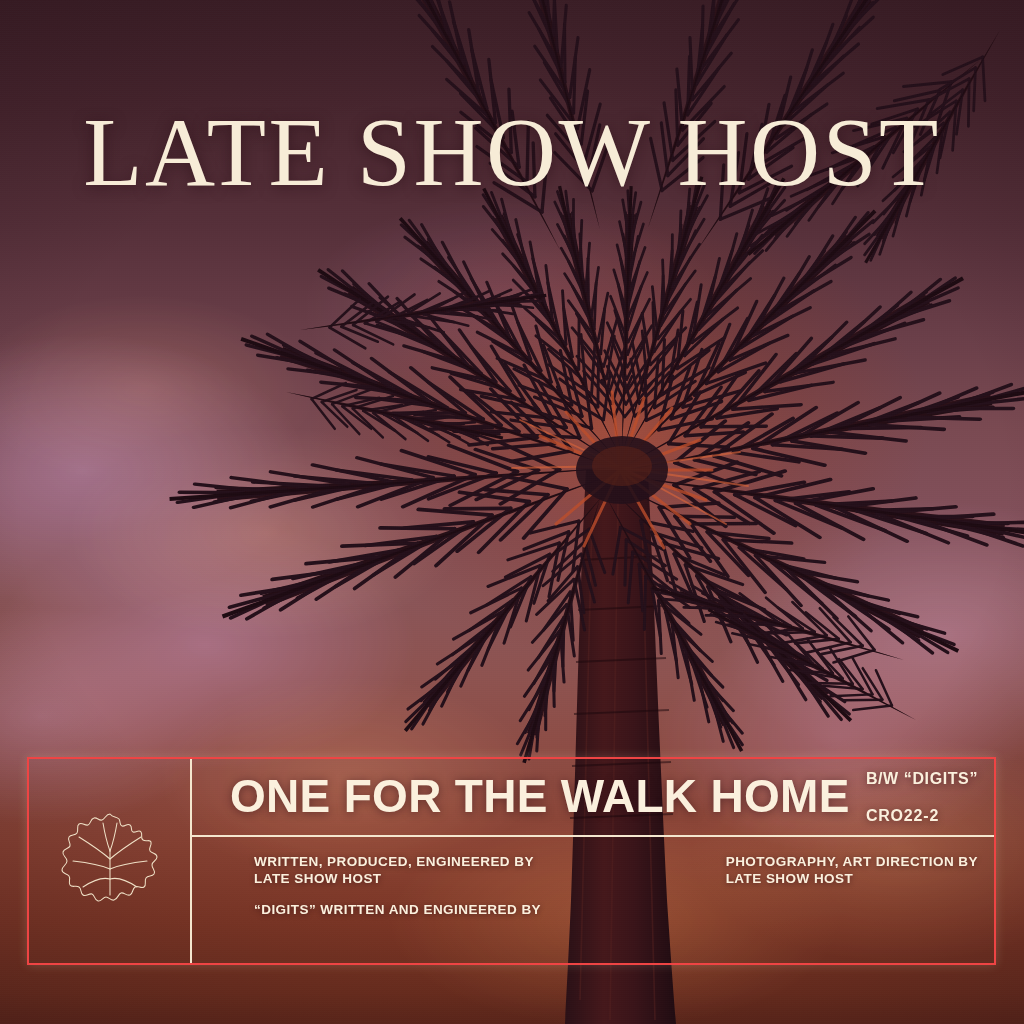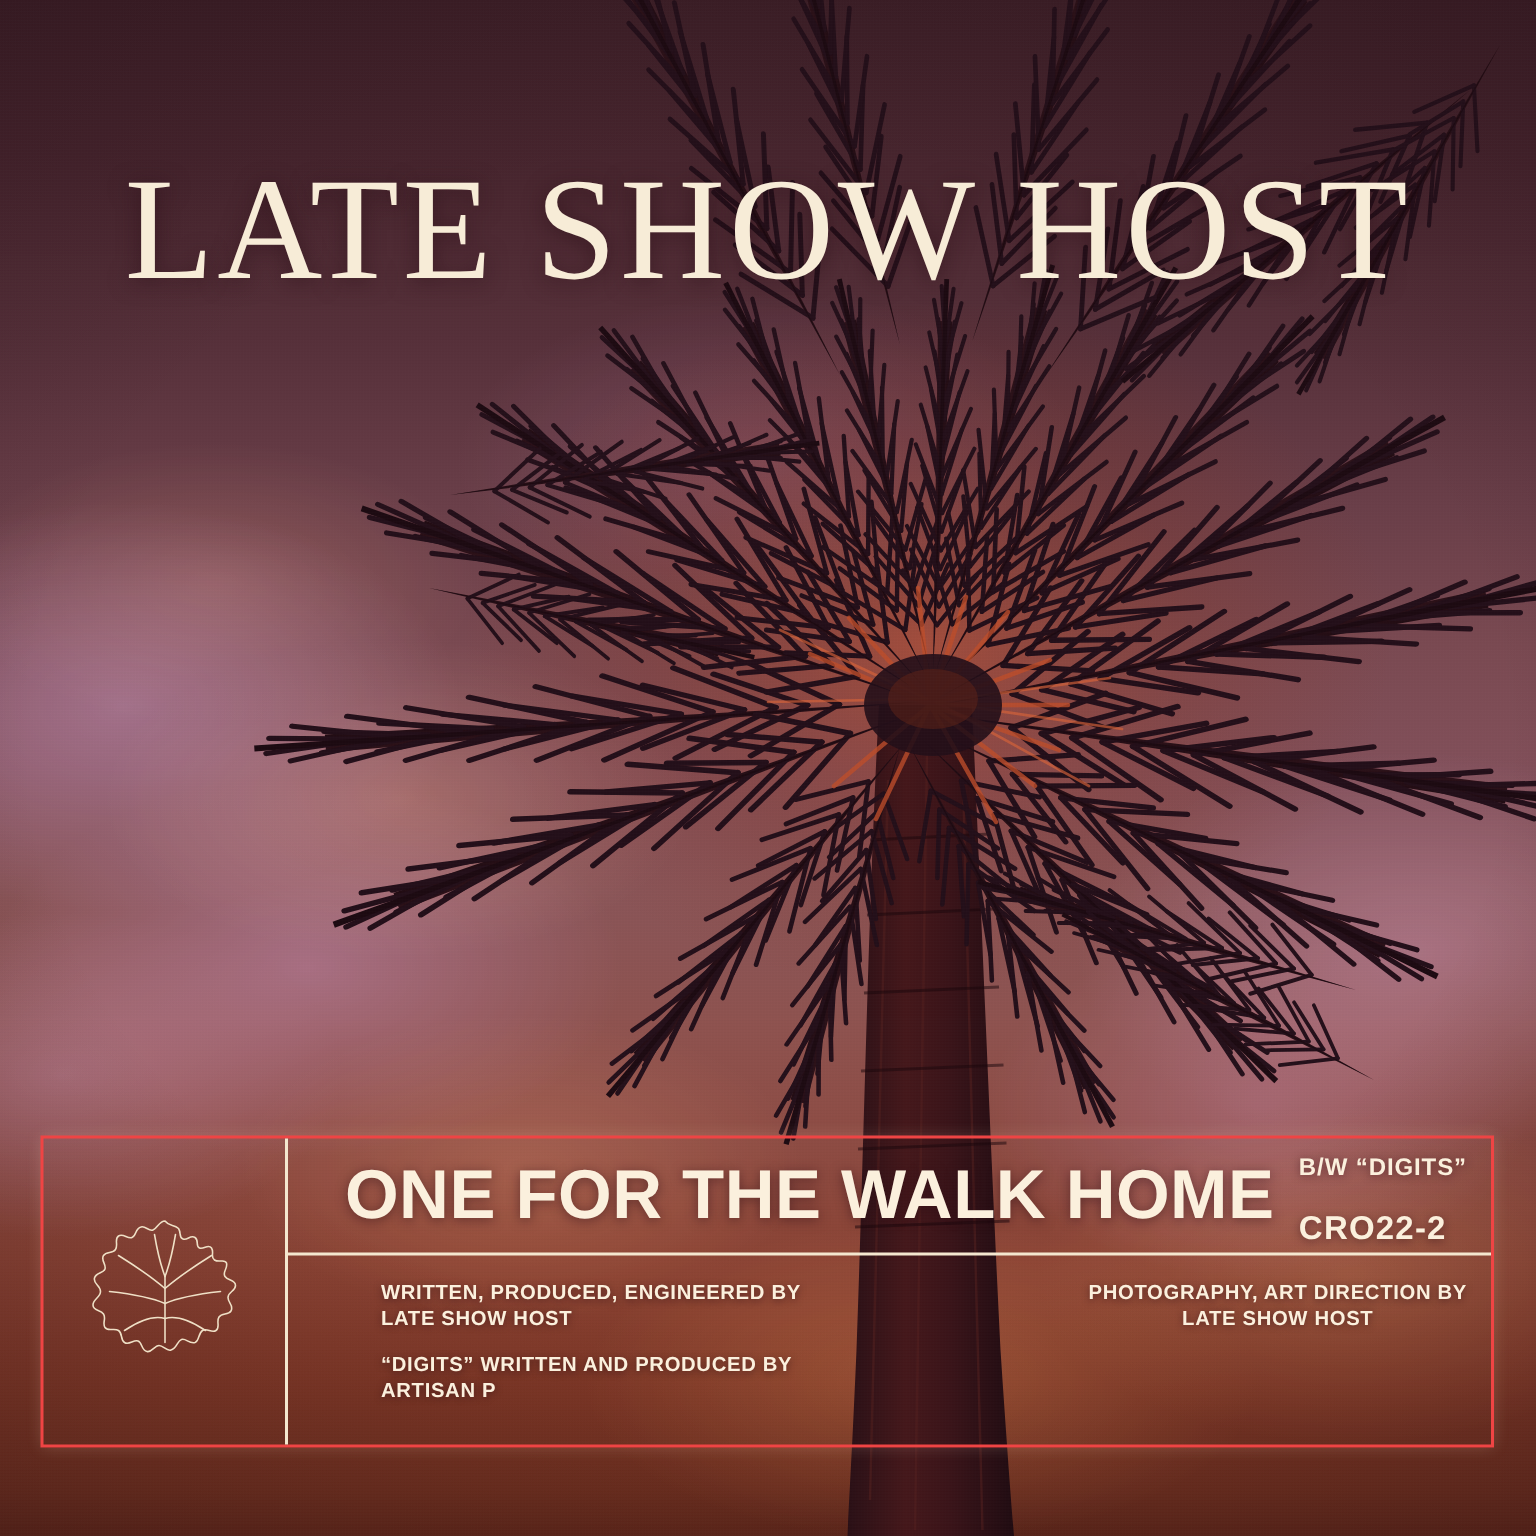--- a/index.html
+++ b/index.html
@@ -177,21 +177,21 @@
   }
   .bw-line {
     font-size: 16px;
     font-weight: bold;
     letter-spacing: 0.6px;
     line-height: 1.2;
     text-shadow: 0 1px 6px rgba(45,14,22,0.5);
   }
   .cat-line {
     margin-top: 18px;
-    font-size: 22px;
+    font-size: 16px;
     font-weight: bold;
     letter-spacing: 0.8px;
     line-height: 1.2;
     text-shadow: 0 1px 6px rgba(45,14,22,0.5);
   }
 
   
   .credits-row {
     position: absolute;
     left: 163px;
@@ -204,21 +204,21 @@
     box-sizing: border-box;
   }
   .credits-col {
     font-size: 13.5px;
     font-weight: bold;
     letter-spacing: 0.45px;
     line-height: 17px;
     color: #fbf0dd;
     text-shadow: 0 1px 5px rgba(45,14,22,0.55);
   }
-  .credits-col.right { text-align: center; }
+  .credits-col.right { text-align: left; }
   .credit-block { margin-bottom: 14px; }
   .credit-block:last-child { margin-bottom: 0; }
   .credit-line { display: block; white-space: nowrap; }
 </style>
 </head>
 <body>
 
 <div id="cover">
 
   <div class="sky-base"></div>
@@ -474,22 +474,21 @@
     </div>
 
     <div class="credits-row">
 
       <div class="credits-col left">
         <div class="credit-block">
           <span class="credit-line">WRITTEN, PRODUCED, ENGINEERED BY</span>
           <span class="credit-line">LATE SHOW HOST</span>
         </div>
         <div class="credit-block">
-          <span class="credit-line">“DIGITS” WRITTEN AND PRODUCED BY</span>
-          <span class="credit-line">ARTISAN P</span>
+          <span class="credit-line">“DIGITS” WRITTEN AND ENGINEERED BY</span>
         </div>
       </div>
 
       <div class="credits-col right">
         <div class="credit-block">
           <span class="credit-line">PHOTOGRAPHY, ART DIRECTION BY</span>
           <span class="credit-line">LATE SHOW HOST</span>
         </div>
       </div>
 

